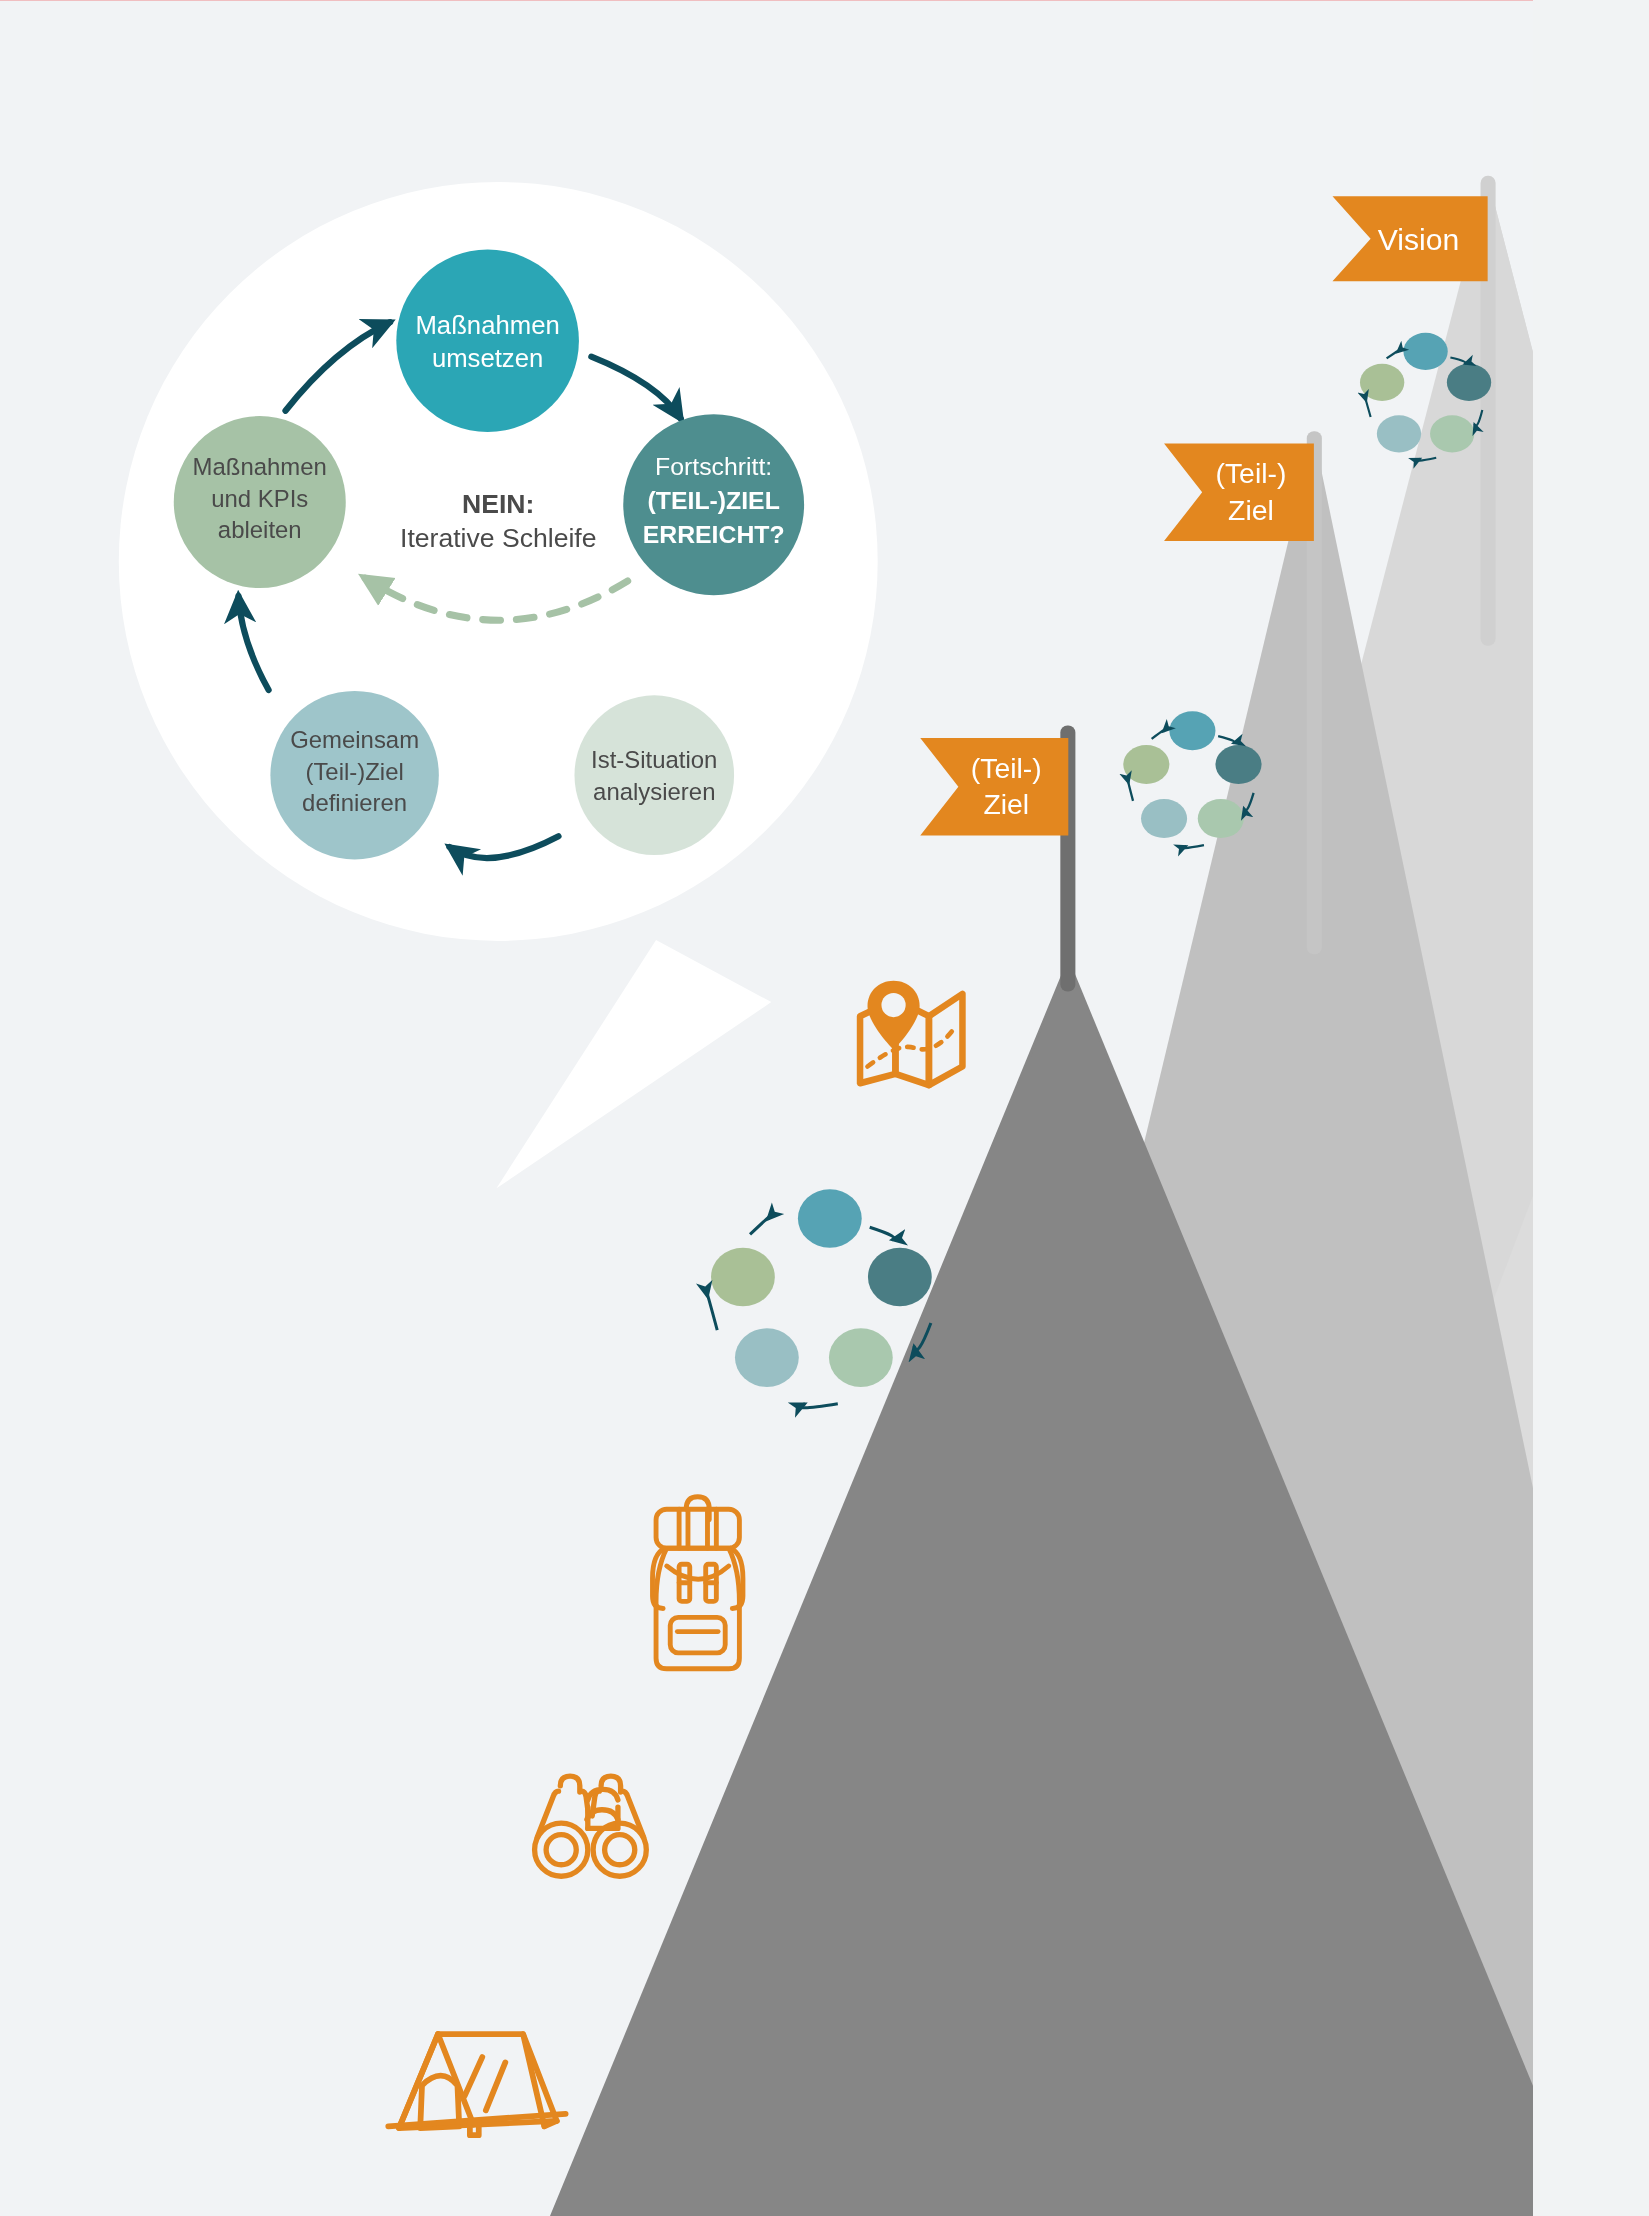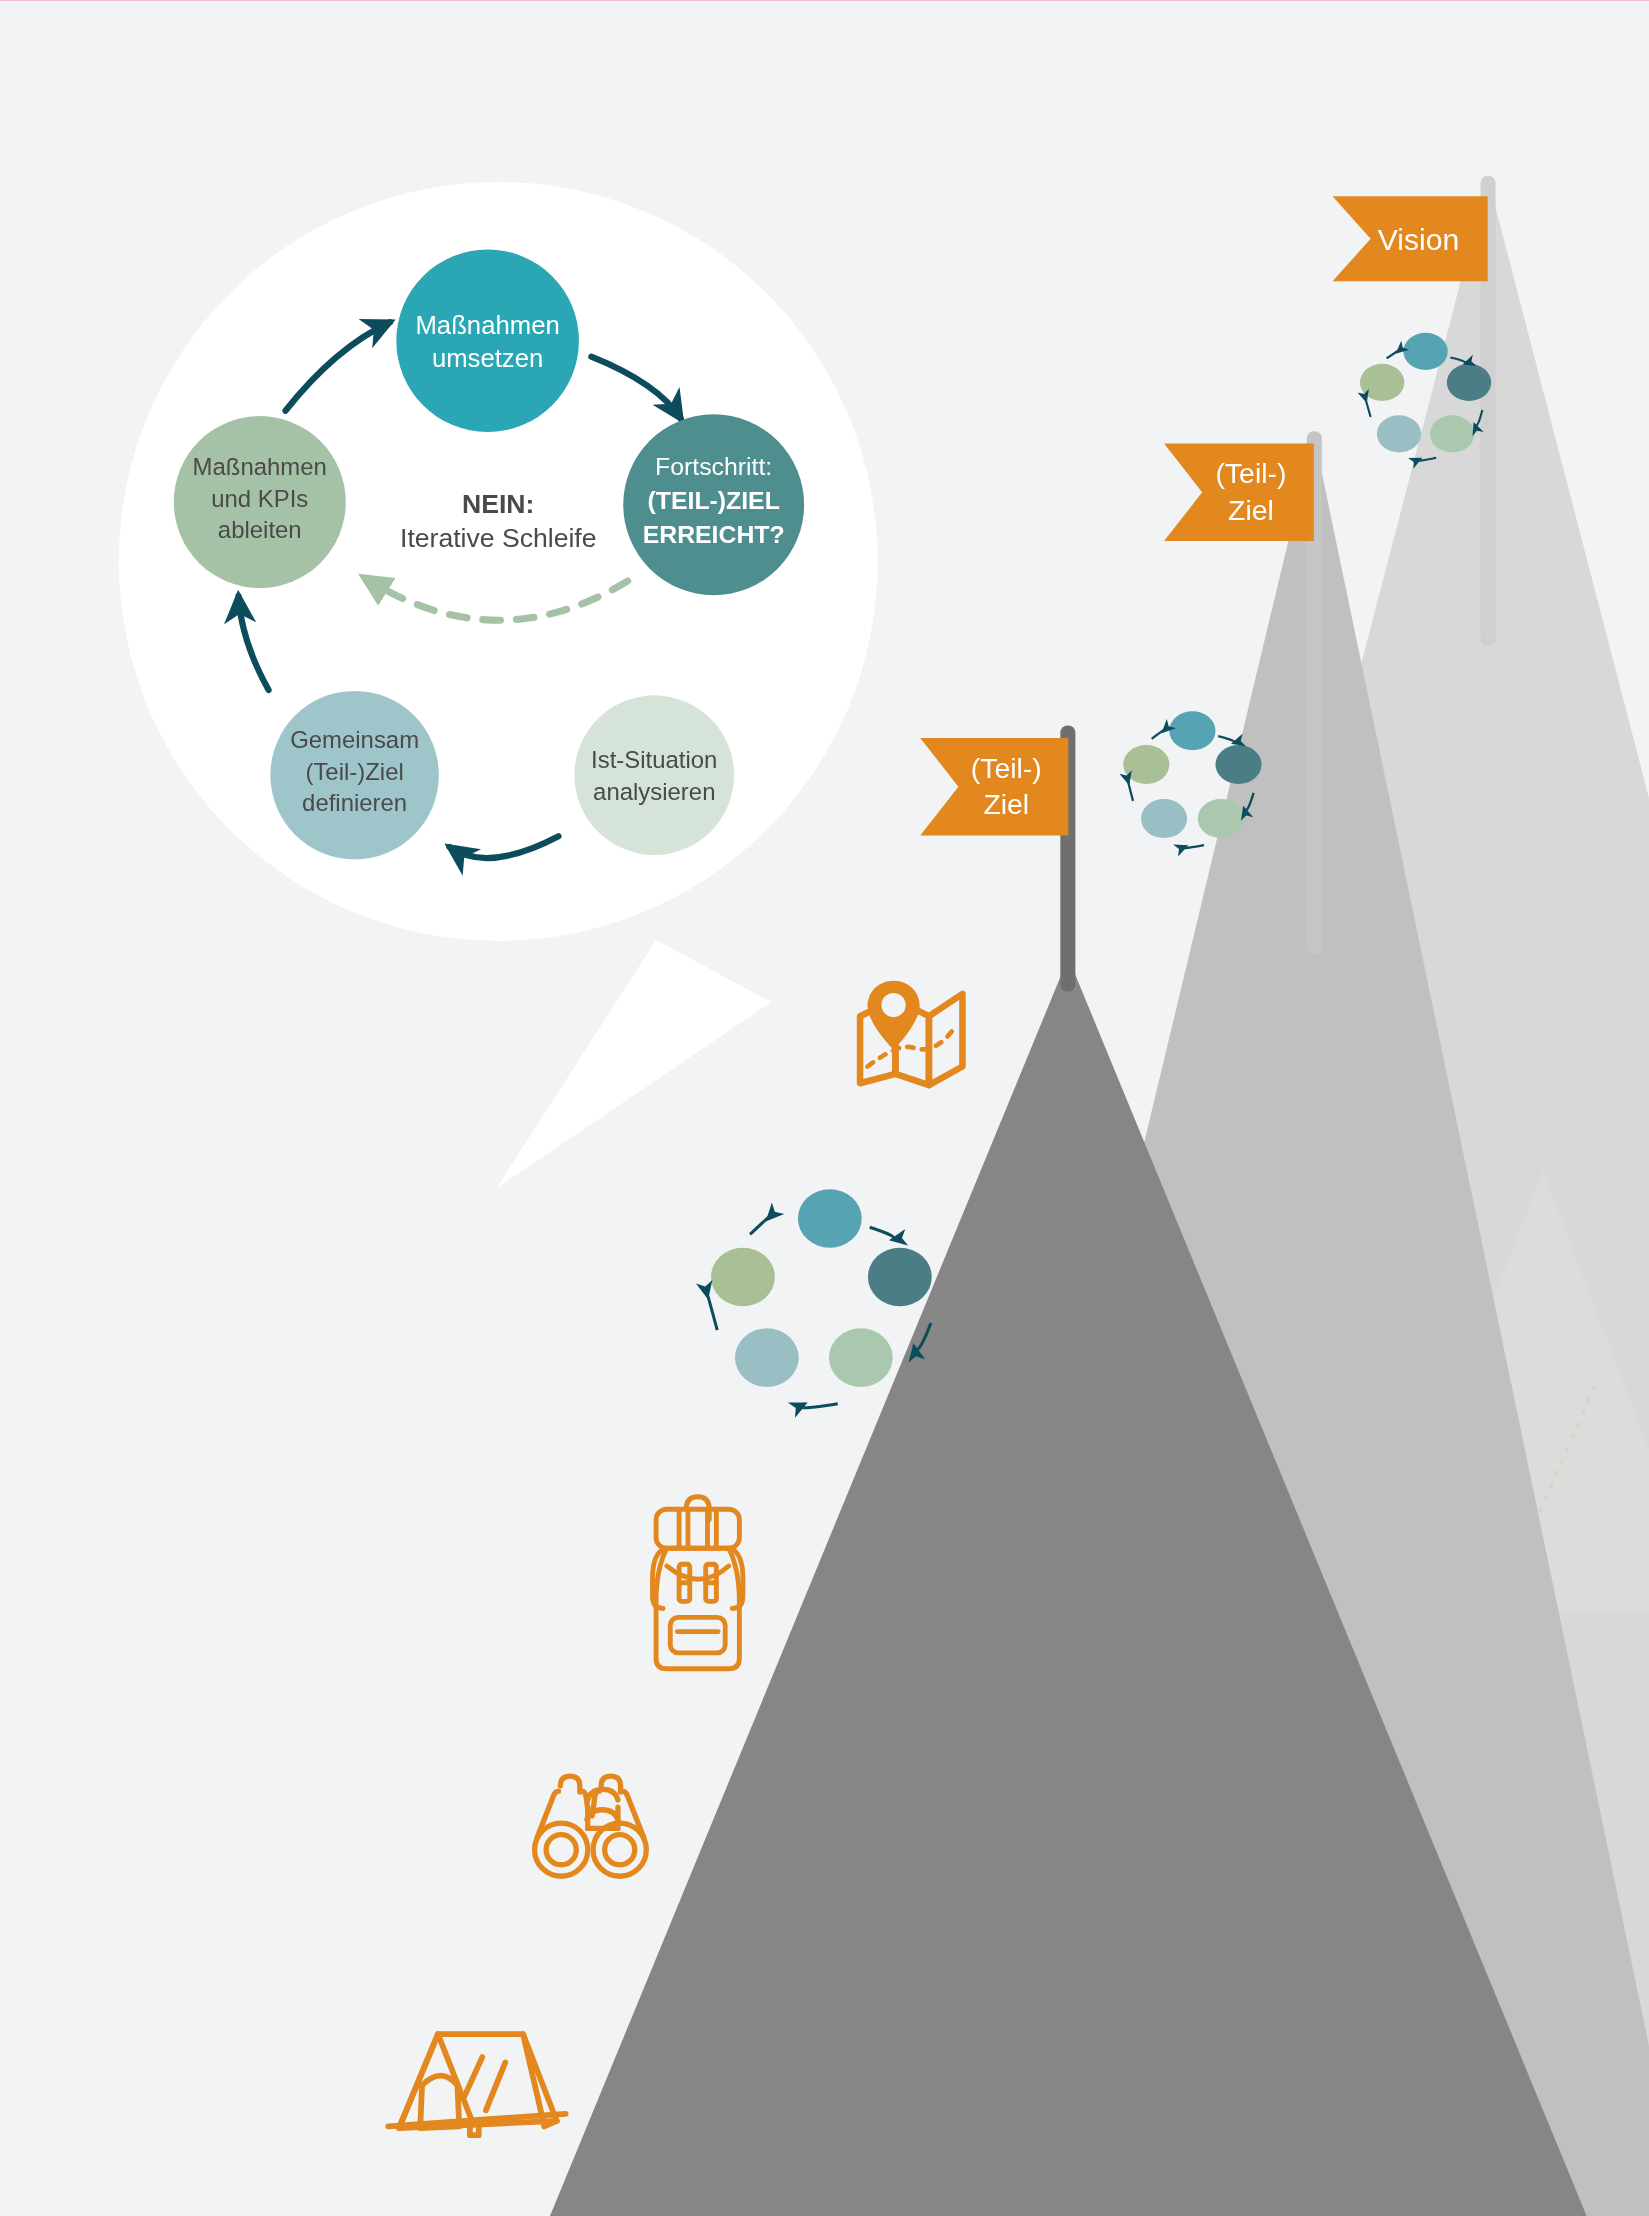--- a/index.html
+++ b/index.html
@@ -5,23 +5,23 @@
   html, body {
     margin: 0;
     padding: 0;
     background: #f1f3f4;
   }
   body {
     font-family: "Liberation Sans", sans-serif;
   }
   #stage {
     position: relative;
-    width: 1649px;
+    width: 1533px;
     height: 2217px;
-    background: #ec4899;
+    background: #ef4444;
     overflow: hidden;
   }
   #stage svg.layer {
     position: absolute;
     left: 0;
     top: 0;
     width: 1649px;
     height: 2217px;
   }
   .cycle-label {

